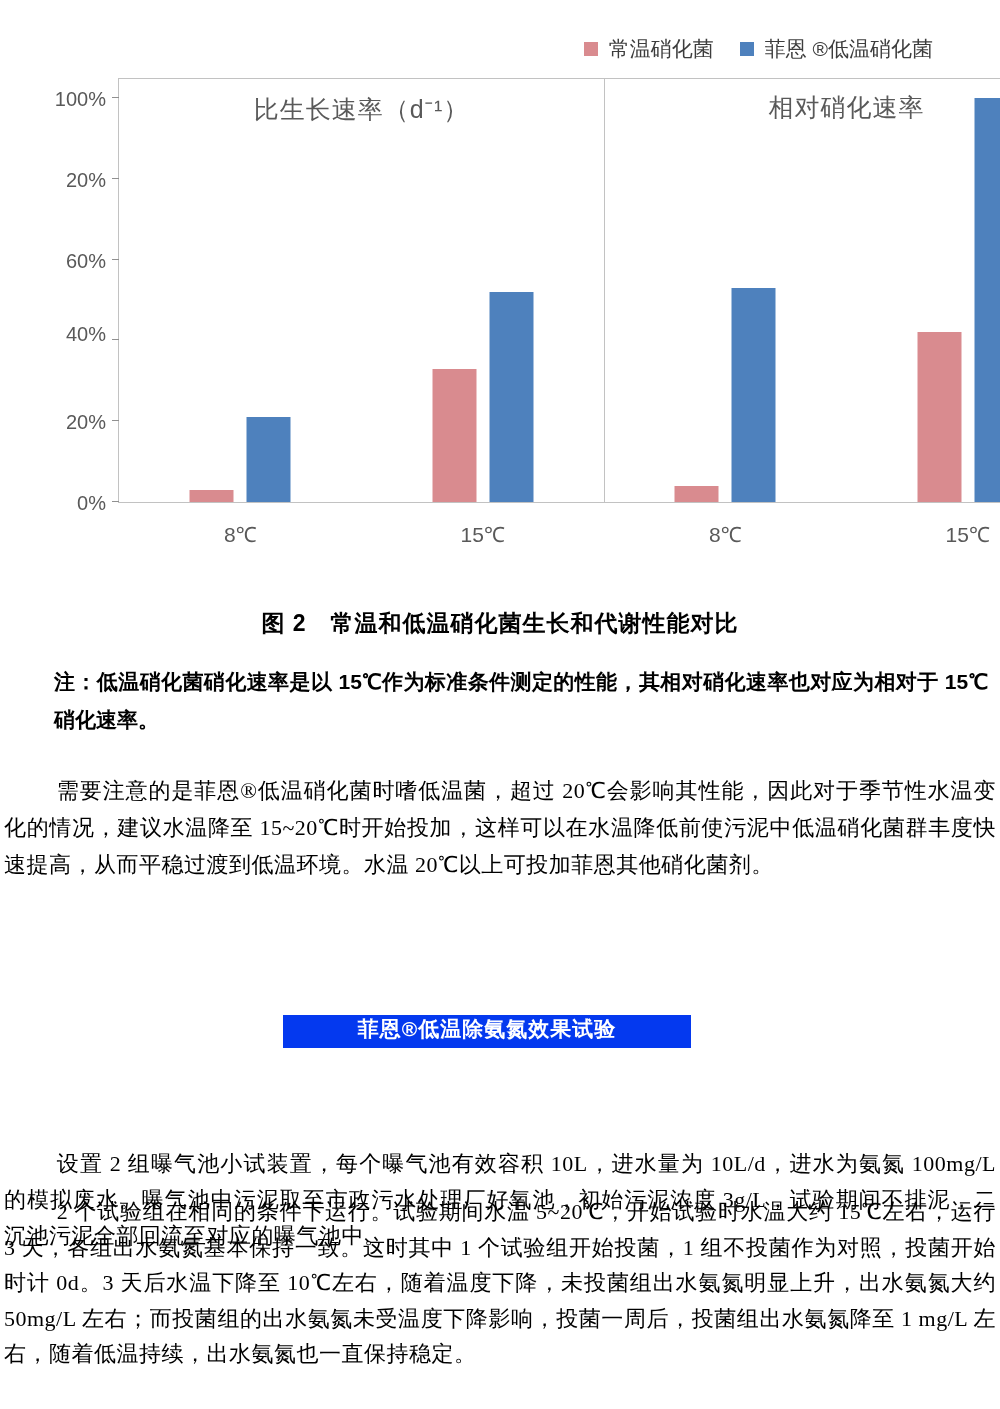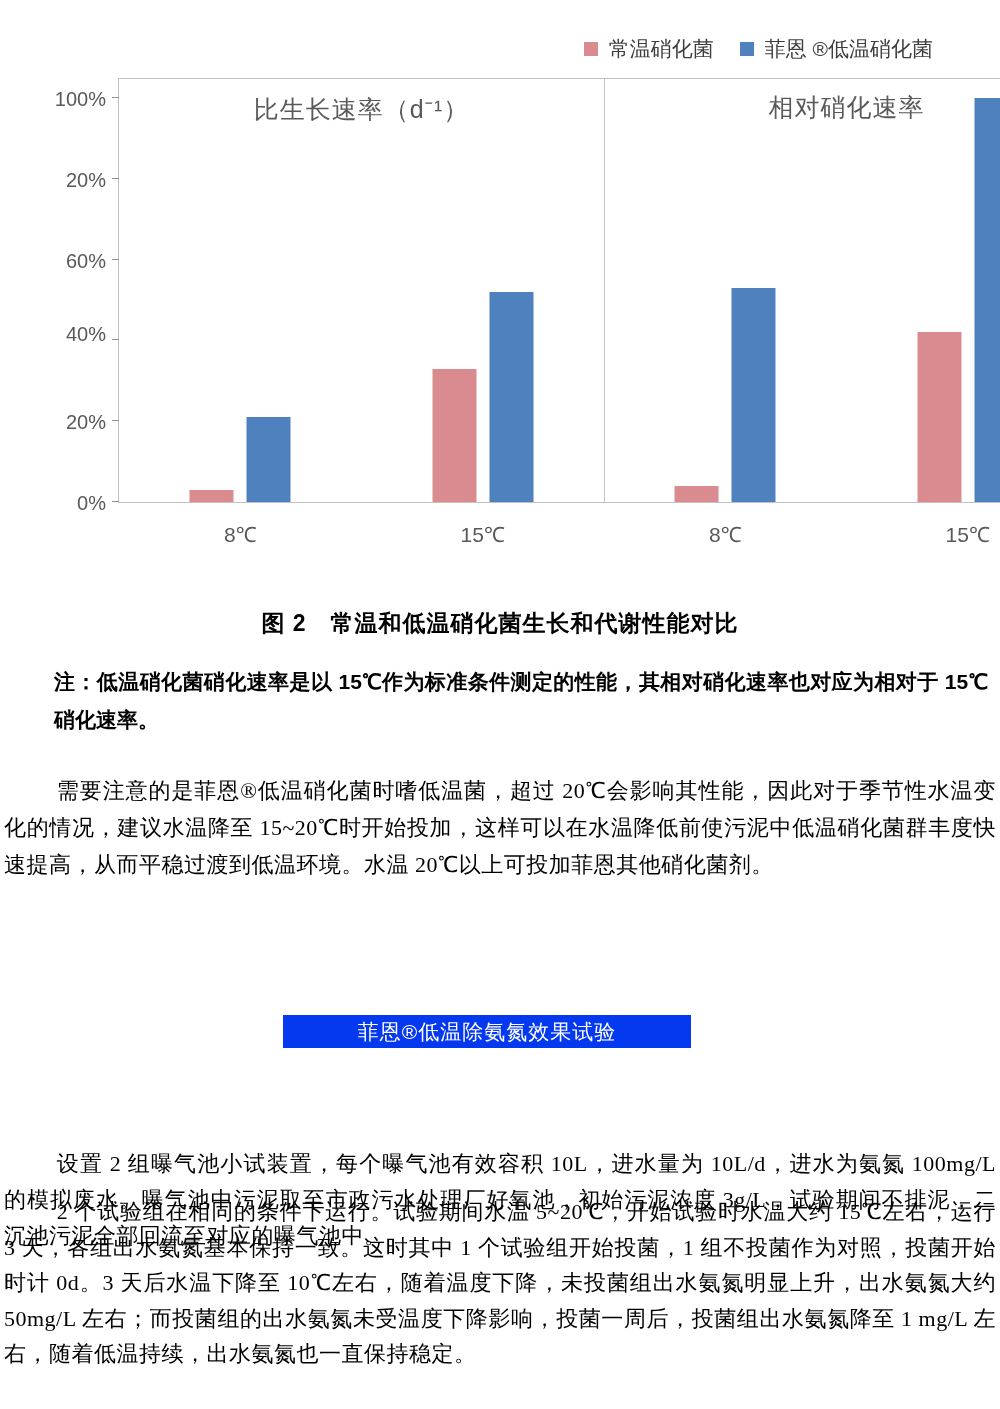--- a/index.html
+++ b/index.html
@@ -33,22 +33,22 @@
            font-family:"Liberation Sans", sans-serif;font-weight:bold;font-size:23px;letter-spacing:1px;}
   .note{position:absolute;top:663px;left:54px;right:12px;
         font-family:"Liberation Sans", sans-serif;font-weight:bold;font-size:21px;
         line-height:38px;text-align:justify;}
   .body-para{font-size:22px;line-height:37px;text-align:justify;text-indent:2.4em;
              position:absolute;left:4px;right:4px;letter-spacing:0.5px;}
   .para-1{top:772px;}
   .para-2{top:1146px;line-height:36px;}
   .para-3{top:1194px;line-height:35.5px;}
   .banner{position:absolute;top:1015px;left:283px;width:408px;height:33px;
-          display:flex;align-items:center;justify-content:center;
-          font-family:"Liberation Sans", sans-serif;font-weight:normal;font-size:21px;color:#ffffff;
+          display:flex;justify-content:center;
+          font-family:"Liberation Sans", sans-serif;font-weight:bold;font-size:21px;color:#ffffff;
           letter-spacing:1px;}
 </style>
 </head>
 <body>
 
 <div class="page">
 
   <div class="chart-block">
     <div class="legend" id="legend">
         <div class="legend-item">

